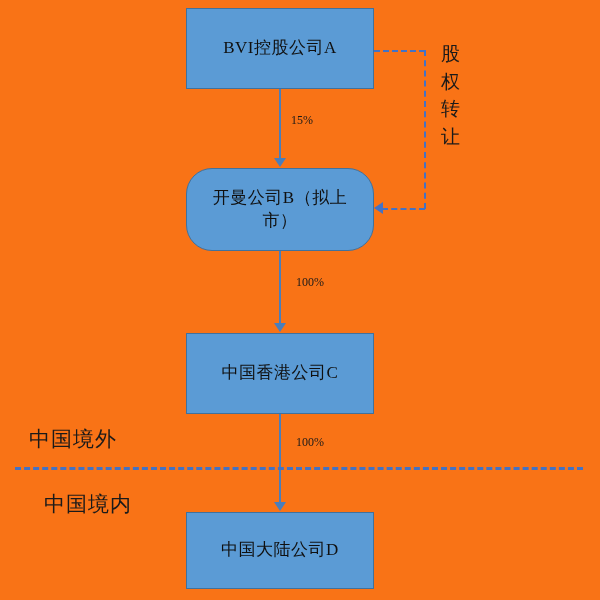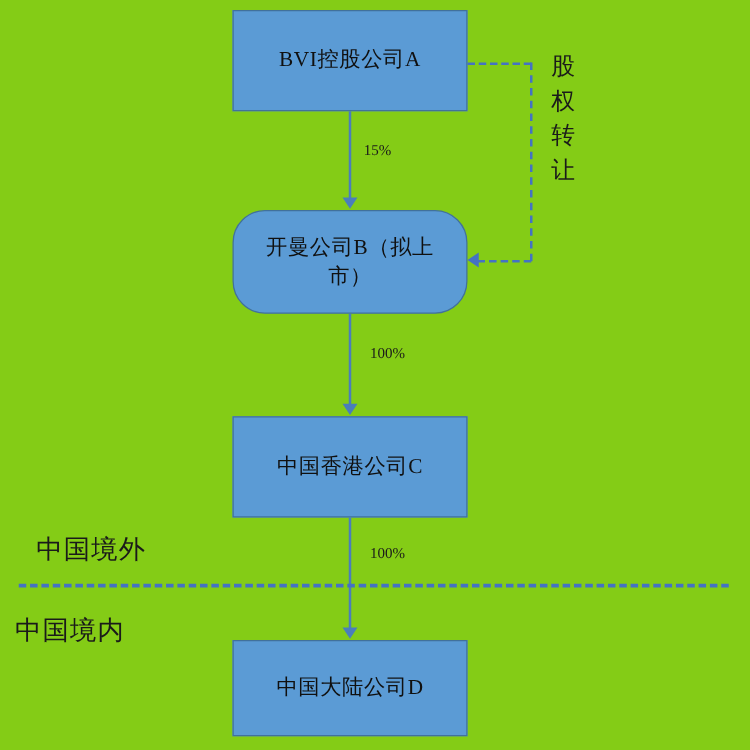--- a/index.html
+++ b/index.html
@@ -4,21 +4,21 @@
 <style>
   html, body {
     margin: 0;
     padding: 0;
     background: #ffffff;
   }
   #canvas {
     position: relative;
     width: 600px;
     height: 600px;
-    background: #84cc16;
+    background: #f97316;
     font-family: "Liberation Serif", "DejaVu Serif", serif;
     overflow: hidden;
   }
   .node-box {
     position: absolute;
     box-sizing: border-box;
     background: #5B9BD5;
     border: 1px solid #41719C;
     display: flex;
     align-items: center;
@@ -113,21 +113,21 @@
     border-top: 3px dashed #4472C4;
   }
   .region-label {
     position: absolute;
     font-size: 21px;
     color: #1a1a1a;
     letter-spacing: 1px;
     white-space: nowrap;
   }
   #region-offshore { left: 29px; top: 425px; }
-  #region-onshore  { left: 12px; top: 490px; }
+  #region-onshore  { left: 44px; top: 490px; }
 </style>
 </head>
 <body>
 
 <div id="canvas">
 
   <div class="node-box" id="box-a">
     <span class="box-text">BVI控股公司A</span>
   </div>
 

